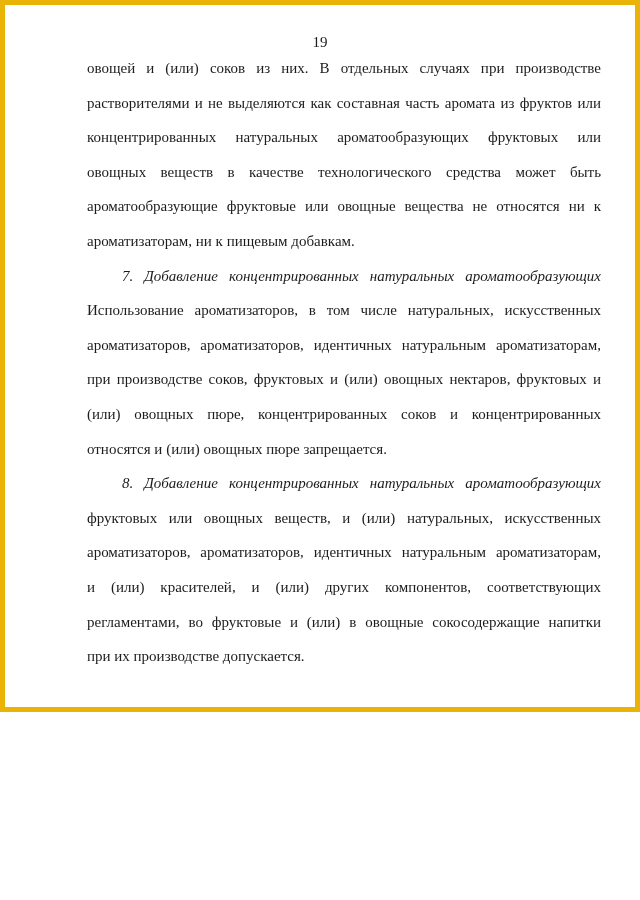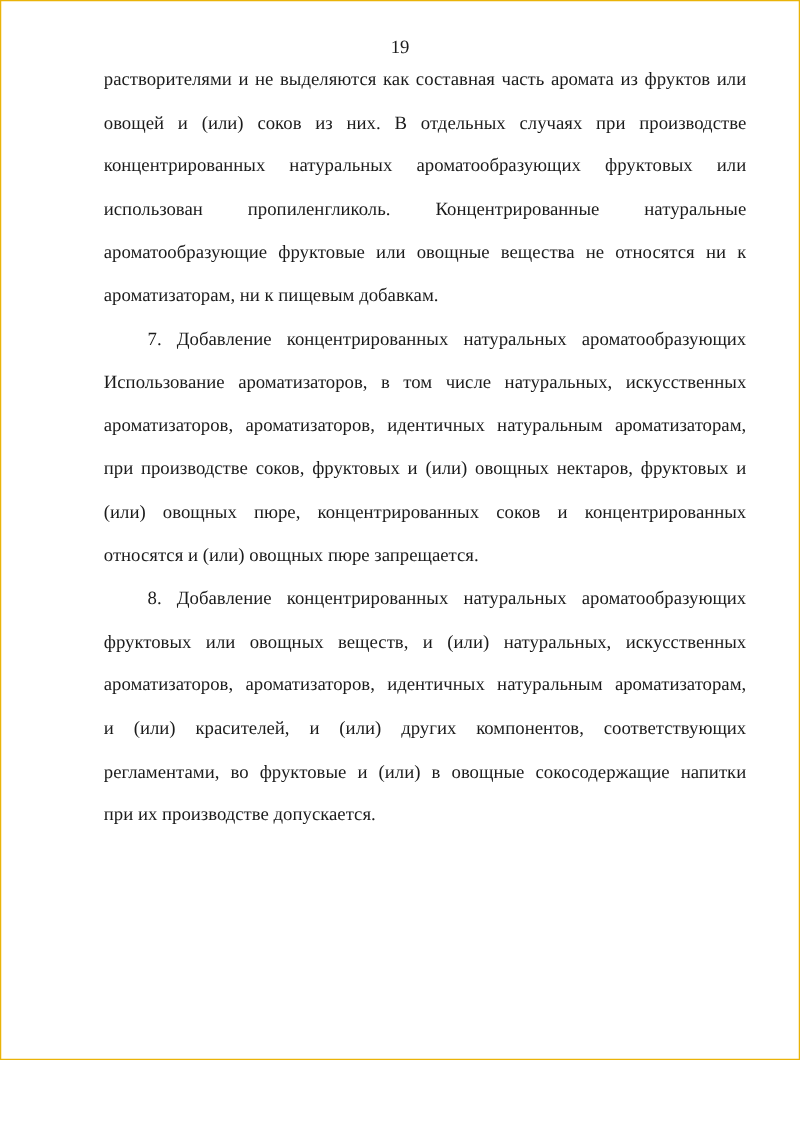--- a/index.html
+++ b/index.html
@@ -3,24 +3,24 @@
 <meta charset="utf-8">
 <style>
   html, body {
     margin: 0;
     padding: 0;
     background: #ffffff;
   }
   .page {
     position: relative;
     width: 640px;
-    height: 848px;
+    height: 712px;
     background: #ffffff;
     box-sizing: border-box;
-    border: 1px solid #eab308;
+    border: 5px solid #eab308;
     overflow: hidden;
     font-family: "Liberation Serif", "DejaVu Serif", serif;
     color: #1c1c1c;
   }
   .page-number {
     position: absolute;
     top: 28px;
     left: 0;
     width: 100%;
     text-align: center;
@@ -45,33 +45,34 @@
     text-align: justify;
     text-align-last: justify;
     white-space: normal;
   }
   .line.last {
     text-align: left;
     text-align-last: left;
   }
   .line.indent {
     padding-left: 35px;
+    font-style: italic;
   }
 </style>
 </head>
 <body>
 
 <div class="page">
   <div class="page-number">19</div>
   <div class="doc-body">
       <div class="para">
+        <div class="line">овощей и (или) соков из них. В отдельных случаях при производстве</div>
         <div class="line">растворителями и не выделяются как составная часть аромата из фруктов или</div>
-        <div class="line">овощей и (или) соков из них. В отдельных случаях при производстве</div>
         <div class="line">концентрированных натуральных ароматообразующих фруктовых или</div>
-        <div class="line">использован пропиленгликоль. Концентрированные натуральные</div>
+        <div class="line">овощных веществ в качестве технологического средства может быть</div>
         <div class="line">ароматообразующие фруктовые или овощные вещества не относятся ни к</div>
         <div class="line last">ароматизаторам, ни к пищевым добавкам.</div>
       </div>
       <div class="para">
         <div class="line indent">7. Добавление концентрированных натуральных ароматообразующих</div>
         <div class="line">Использование ароматизаторов, в том числе натуральных, искусственных</div>
         <div class="line">ароматизаторов, ароматизаторов, идентичных натуральным ароматизаторам,</div>
         <div class="line">при производстве соков, фруктовых и (или) овощных нектаров, фруктовых и</div>
         <div class="line">(или) овощных пюре, концентрированных соков и концентрированных</div>
         <div class="line last">относятся и (или) овощных пюре запрещается.</div>

